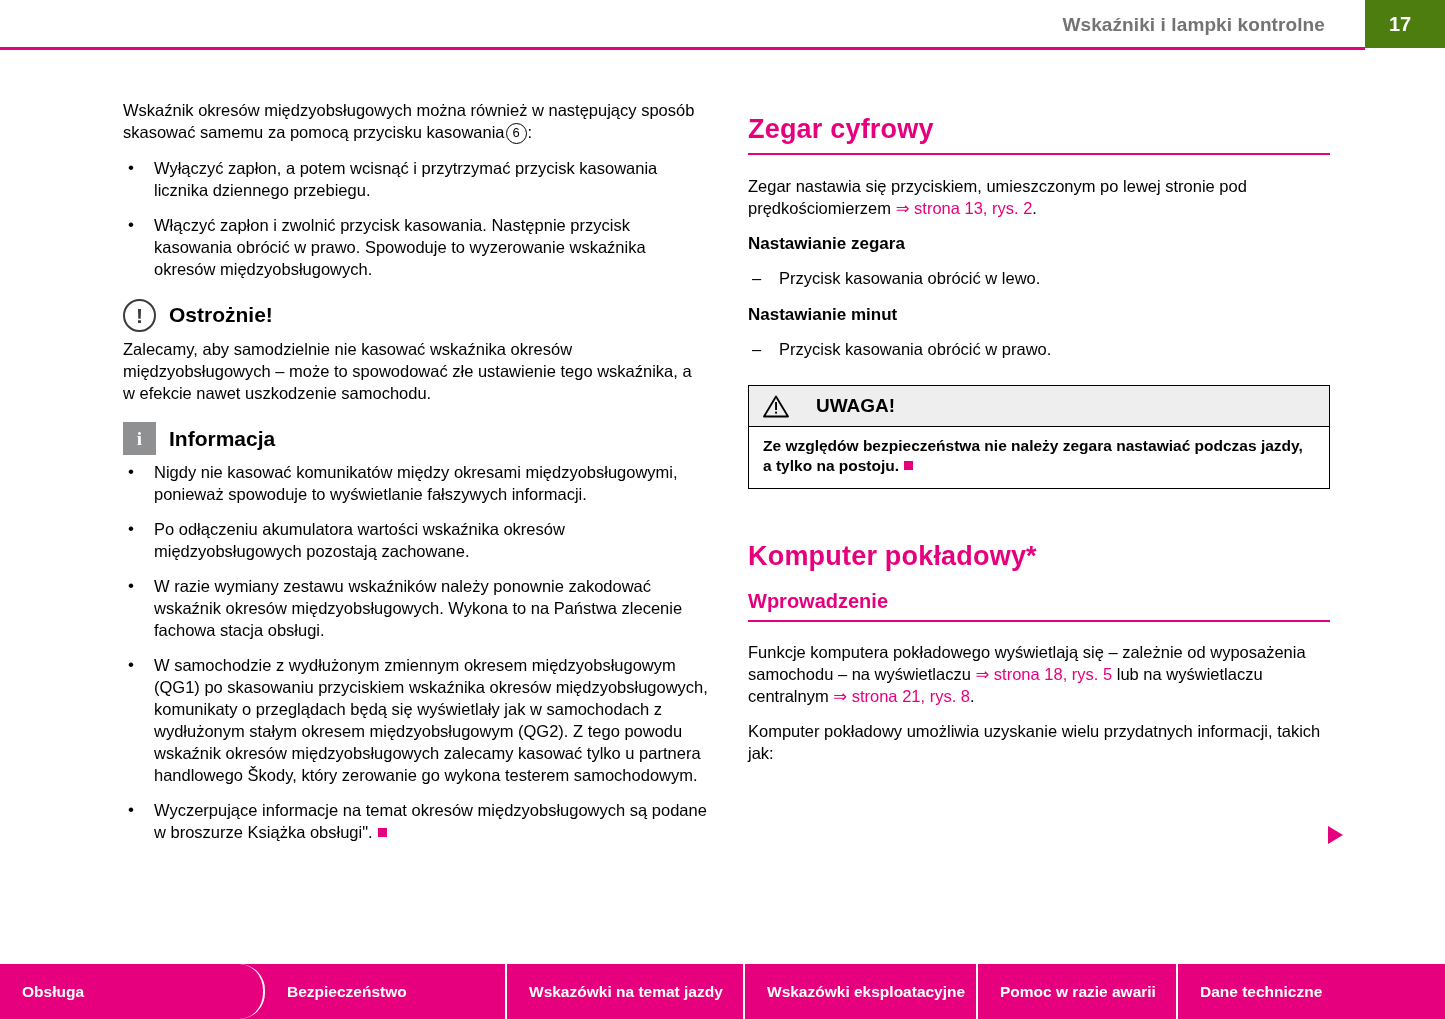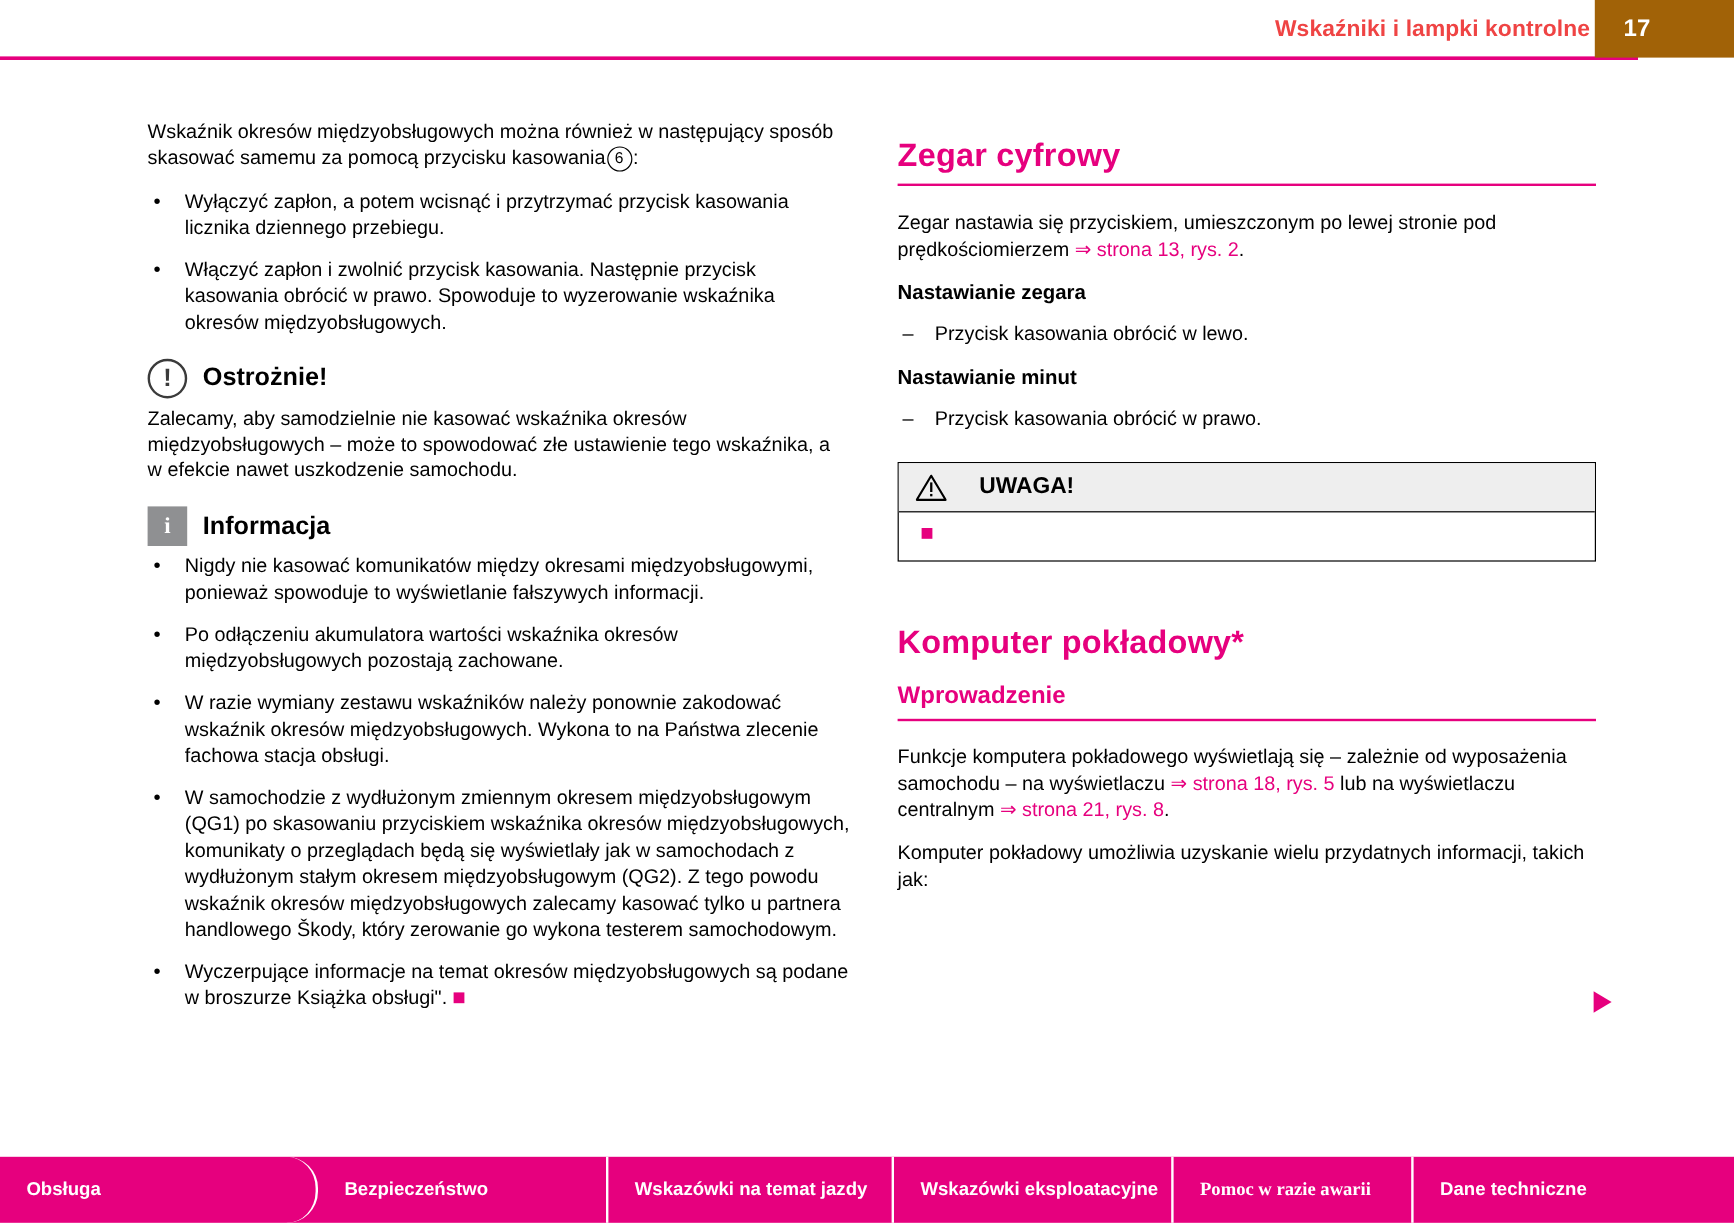--- a/index.html
+++ b/index.html
@@ -28,31 +28,30 @@
     left: 0;
     width: 1445px;
     height: 48px;
   }
   .header-title {
     position: absolute;
     right: 120px;
     top: 14px;
     font-size: 19px;
     font-weight: bold;
-    color: #ef4444;
+    color: #737373;
     letter-spacing: 0.1px;
   }
   .header-pagebox {
     position: absolute;
     right: 0;
     top: 0;
     width: 80px;
     height: 48px;
-    background: #a16207;
-    padding-left: 36px;
+    background: #4d7c0f;
   }
   .header-pagenum {
     position: absolute;
     left: 24px;
     top: 13px;
     font-size: 20px;
     font-weight: bold;
     color: #ffffff;
   }
   .header-rule {
@@ -347,21 +346,21 @@
         <span class="icon-triangle">
           <svg width="26" height="23" viewBox="0 0 26 23" xmlns="http://www.w3.org/2000/svg">
             <polygon points="13,1.5 25,21.5 1,21.5" fill="none" stroke="#000000" stroke-width="1.8" stroke-linejoin="round"></polygon>
             <rect x="12.1" y="7" width="1.9" height="8" fill="#000000"></rect>
             <rect x="12.1" y="16.6" width="1.9" height="2" fill="#000000"></rect>
           </svg>
         </span>
         <span class="uwaga-title">UWAGA!</span>
       </div>
       <div class="uwaga-body">
-        <span class="sq"></span>
+        <span>Ze względów bezpieczeństwa nie należy zegara nastawiać podczas jazdy, a tylko na postoju.</span><span class="sq"></span>
       </div>
     </div>
 
     <h1 class="h1-magenta" style="margin-top:52px;">Komputer pokładowy*</h1>
 
     <div class="h2-magenta" style="margin-top:18px;">Wprowadzenie</div>
     <div class="rule-magenta" style="margin-bottom:20px;"></div>
 
     <p class="para">
       <span>Funkcje komputera pokładowego wyświetlają się – zależnie od wyposażenia samochodu – na wyświetlaczu </span><span class="xref">⇒ strona 18, rys. 5</span><span> lub na wyświetlaczu centralnym </span><span class="xref">⇒ strona 21, rys. 8</span><span>.</span>
@@ -371,17 +370,17 @@
 
   </div>
 
   <div class="page-arrow"></div>
 
   <div class="footer">
     <div class="footer-tab" style="width:265px;border-radius:26px;">Obsługa</div>
     <div class="footer-tab" style="width:242px;">Bezpieczeństwo</div>
     <div class="footer-tab" style="width:238px;">Wskazówki na temat jazdy</div>
     <div class="footer-tab" style="width:233px;">Wskazówki eksploatacyjne</div>
-    <div class="footer-tab" style="width:200px;font-family:Liberation Serif, serif;">Pomoc w razie awarii</div>
+    <div class="footer-tab" style="width:200px;">Pomoc w razie awarii</div>
     <div class="footer-tab" style="width:246px;">Dane techniczne</div>
   </div>
 
 </div>
 
 </body></html>

